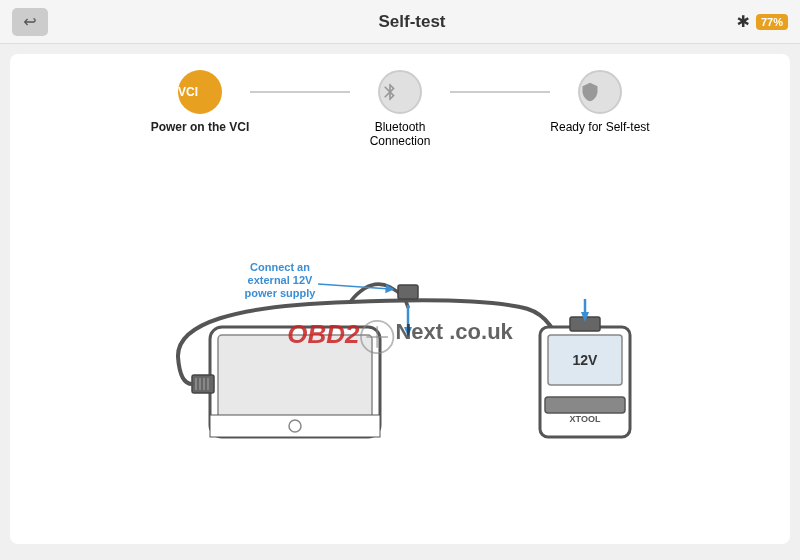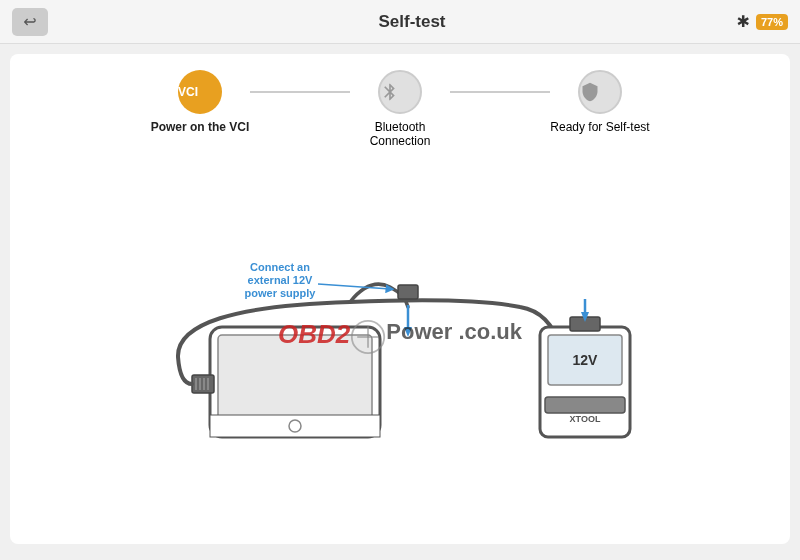--- a/index.html
+++ b/index.html
@@ -301,21 +301,21 @@
 
     </svg>
 
     <div class="watermark">
       <span class="watermark-obd2">OBD2</span>
       <svg class="watermark-logo" viewBox="0 0 40 40">
         <circle cx="20" cy="20" r="18" fill="none" stroke="#888" stroke-width="2" opacity="0.6"></circle>
         <line x1="8" y1="20" x2="32" y2="20" stroke="#888" stroke-width="2" opacity="0.6"></line>
         <line x1="20" y1="8" x2="20" y2="32" stroke="#888" stroke-width="2" opacity="0.6"></line>
       </svg>
-      <span class="watermark-shop">Power .co.uk</span>
+      <span class="watermark-shop">Next .co.uk</span>
     </div>
   </div>
 
   <div class="instructions">
   </div>
 
 
 </div>
 
 </body></html>

